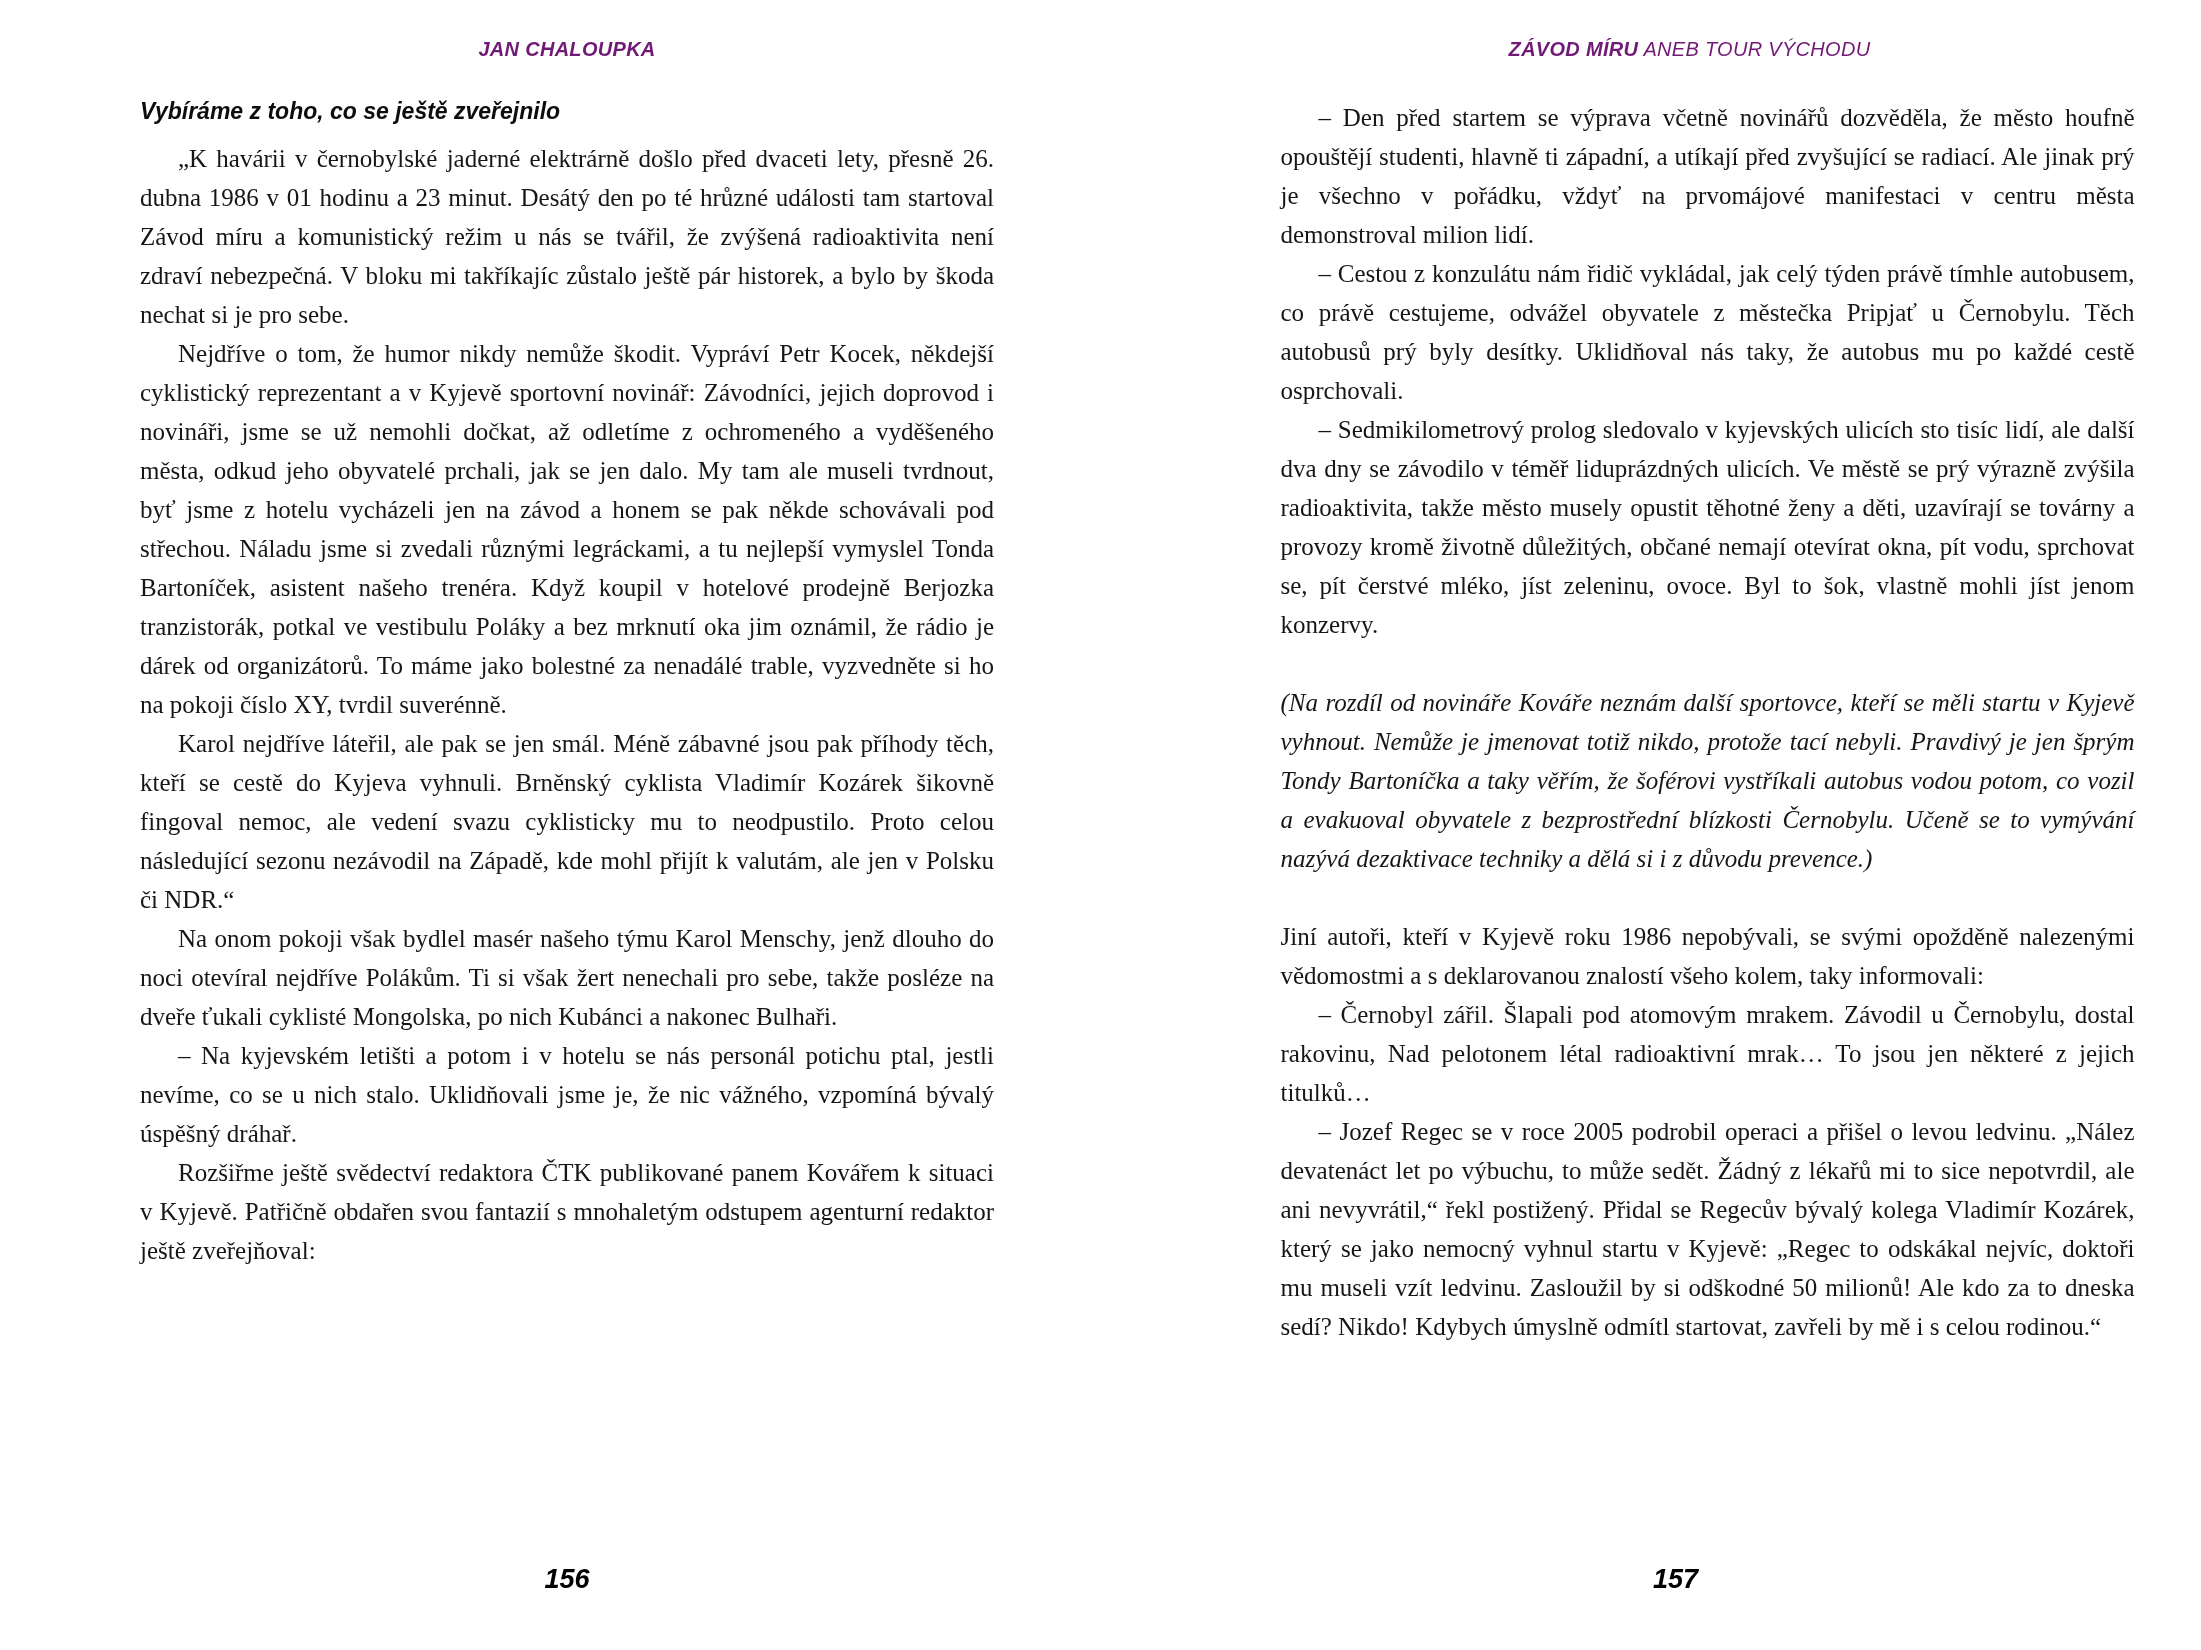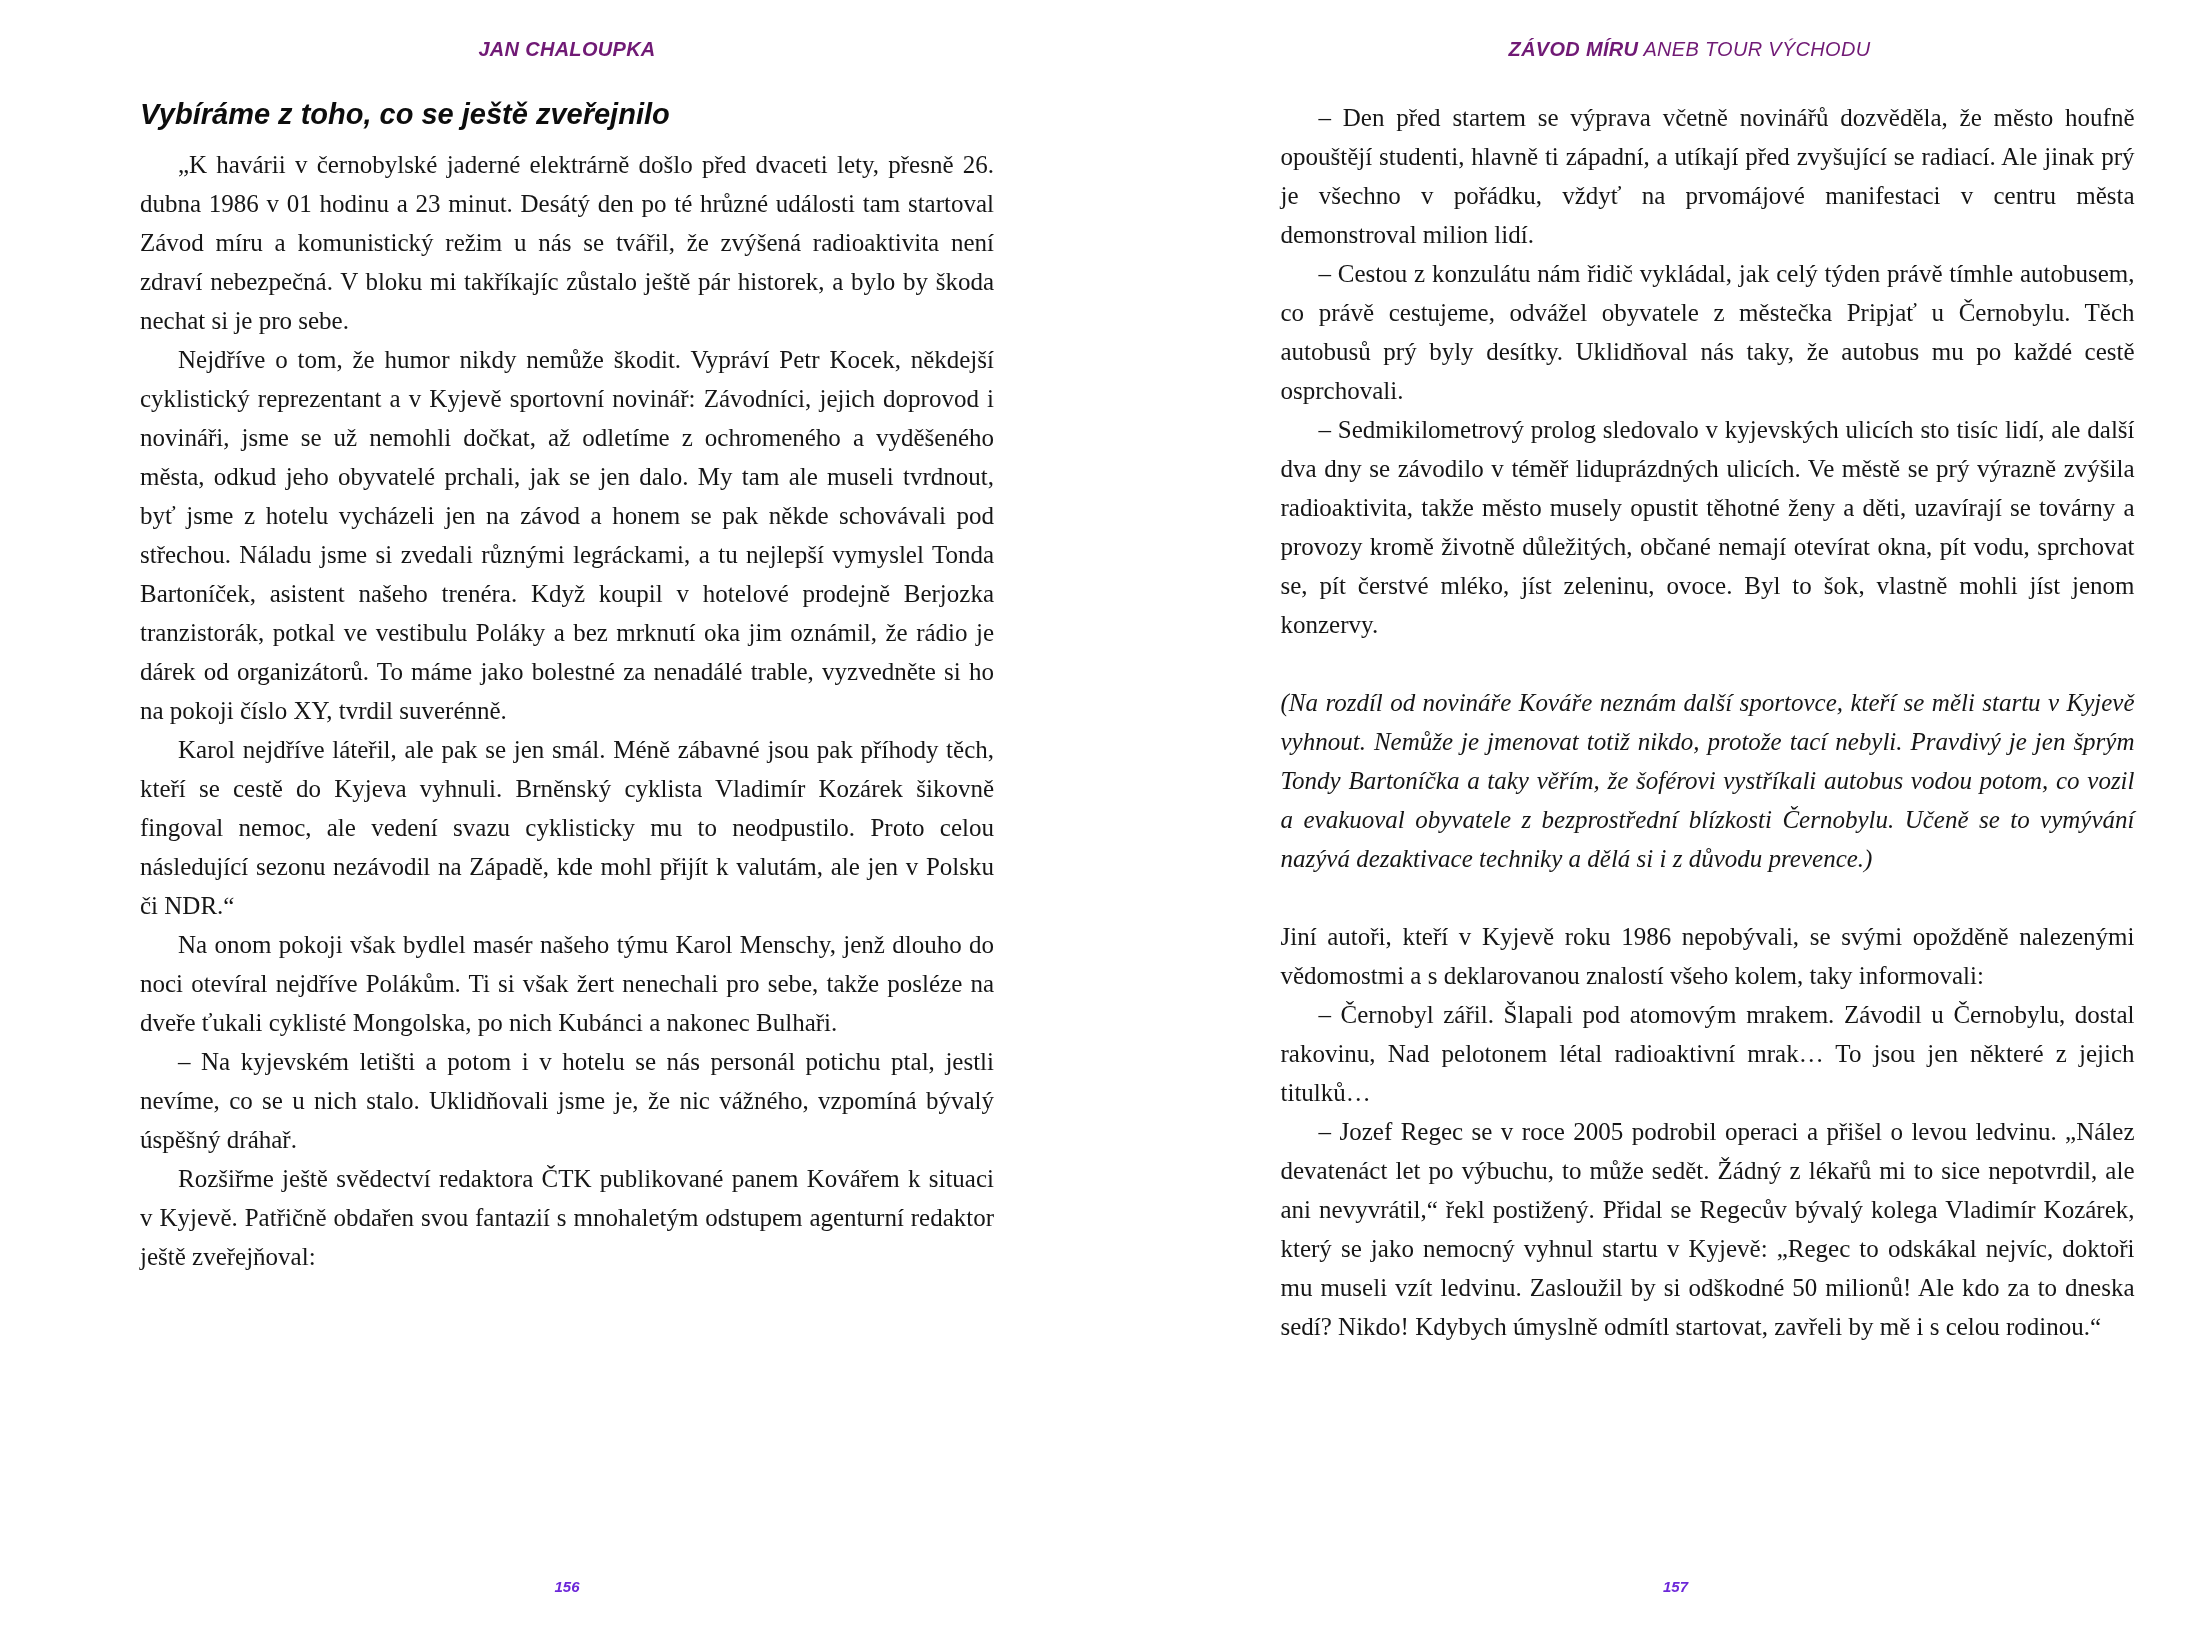--- a/index.html
+++ b/index.html
@@ -40,21 +40,21 @@
   .content {
     position: absolute;
     top: 98px;
   }
   .page.left .content { left: 140px; width: 854px; }
   .page.right .content { left: 180px; width: 854px; }
   .section-heading {
     font-family: "Liberation Sans", sans-serif;
     font-style: italic;
     font-weight: 700;
-    font-size: 29px;
+    font-size: 23px;
     margin: 0 0 14px 0;
     color: #0d0d0d;
   }
   .para {
     font-family: "Liberation Serif", serif;
     font-size: 25px;
     line-height: 39px;
     text-align: justify;
     margin: 0;
     hyphens: auto;
@@ -63,22 +63,22 @@
   .para.indent { text-indent: 38px; }
   .para.italic { font-style: italic; }
   .para.space-before { margin-top: 39px; }
   .page-number {
     position: absolute;
     bottom: 56px;
     text-align: center;
     font-family: "Liberation Sans", sans-serif;
     font-style: italic;
     font-weight: 700;
-    font-size: 15px;
-    color: #6d28d9;
+    font-size: 27px;
+    color: #000000;
   }
   .page.left .page-number { left: 140px; width: 854px; }
   .page.right .page-number { left: 148px; width: 854px; }
 </style>
 </head>
 <body>
 
 <div class="spread">
 
   <div class="page left">

